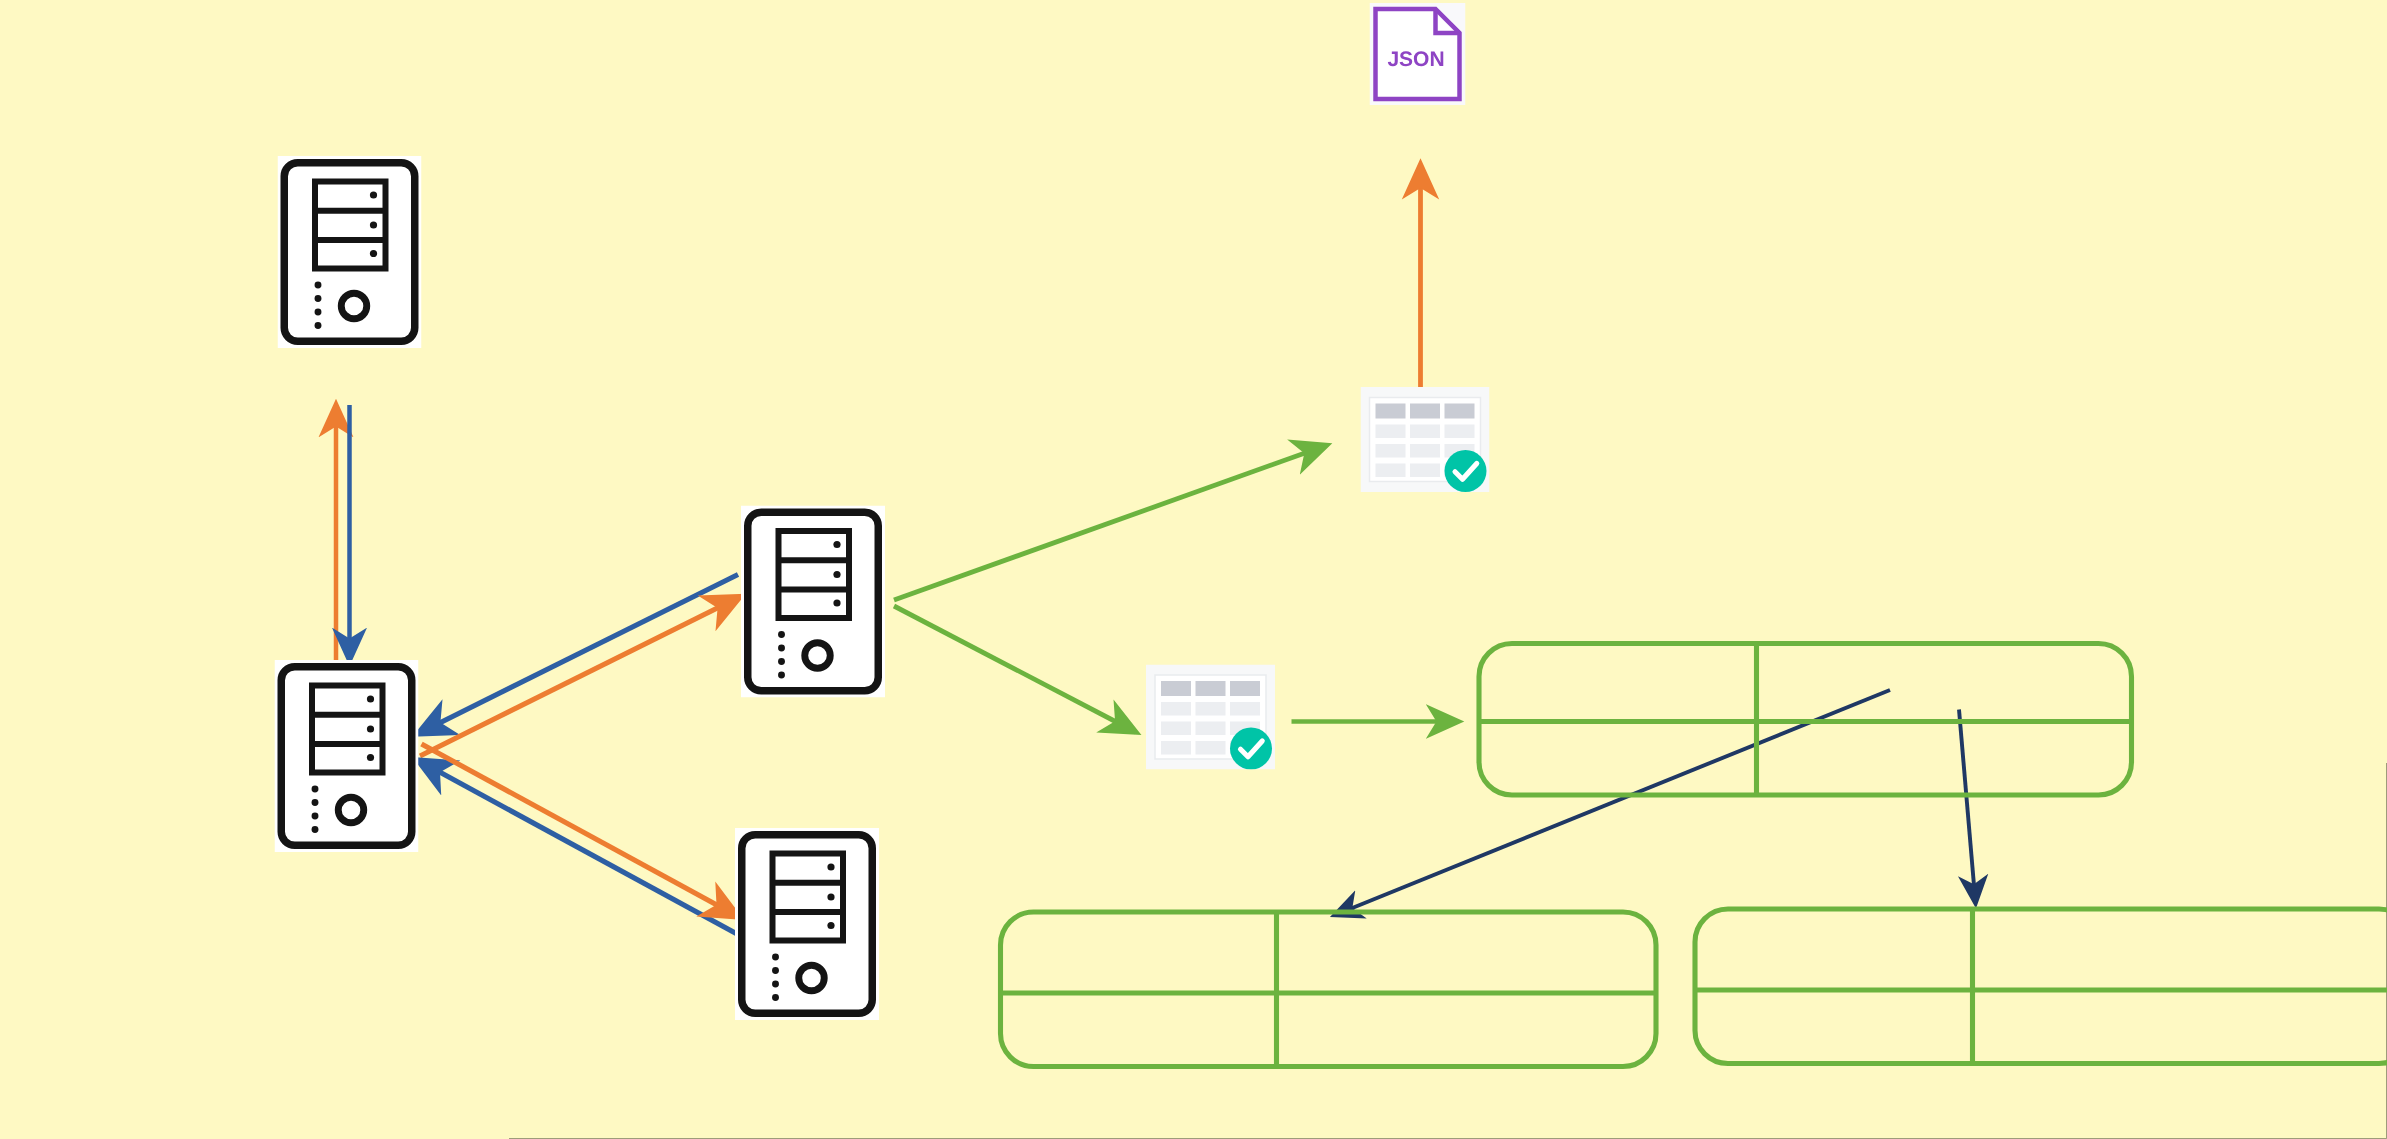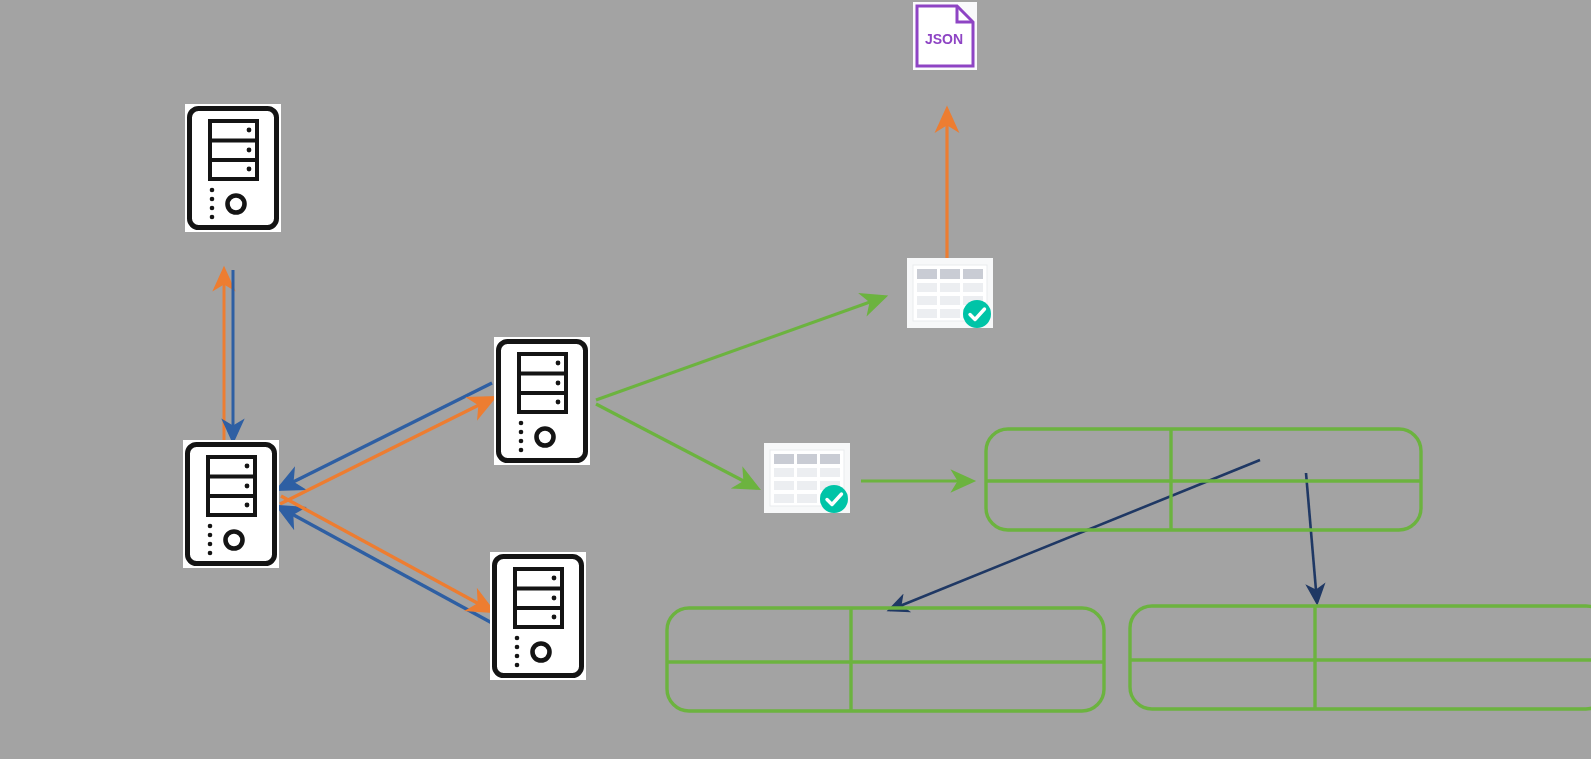--- a/index.html
+++ b/index.html
@@ -1,17 +1,17 @@
 <!DOCTYPE html>
 <html><head>
 <meta charset="utf-8">
 <style>
   html,body{margin:0;padding:0;background:#000;}
   body{width:1591px;height:759px;overflow:hidden;font-family:"Liberation Sans",sans-serif;}
-  #canvas{position:relative;width:1591px;height:759px;background:#a3a3a3;}
+  #canvas{position:relative;width:1591px;height:759px;background:#fef9c3;}
   svg.layer{position:absolute;left:0;top:0;width:1591px;height:759px;overflow:visible;}
   .node{position:absolute;}
 </style>
 </head>
 <body>
 
 <div id="canvas">
 
   <svg class="layer" viewBox="0 0 1591 759">
     <defs>

